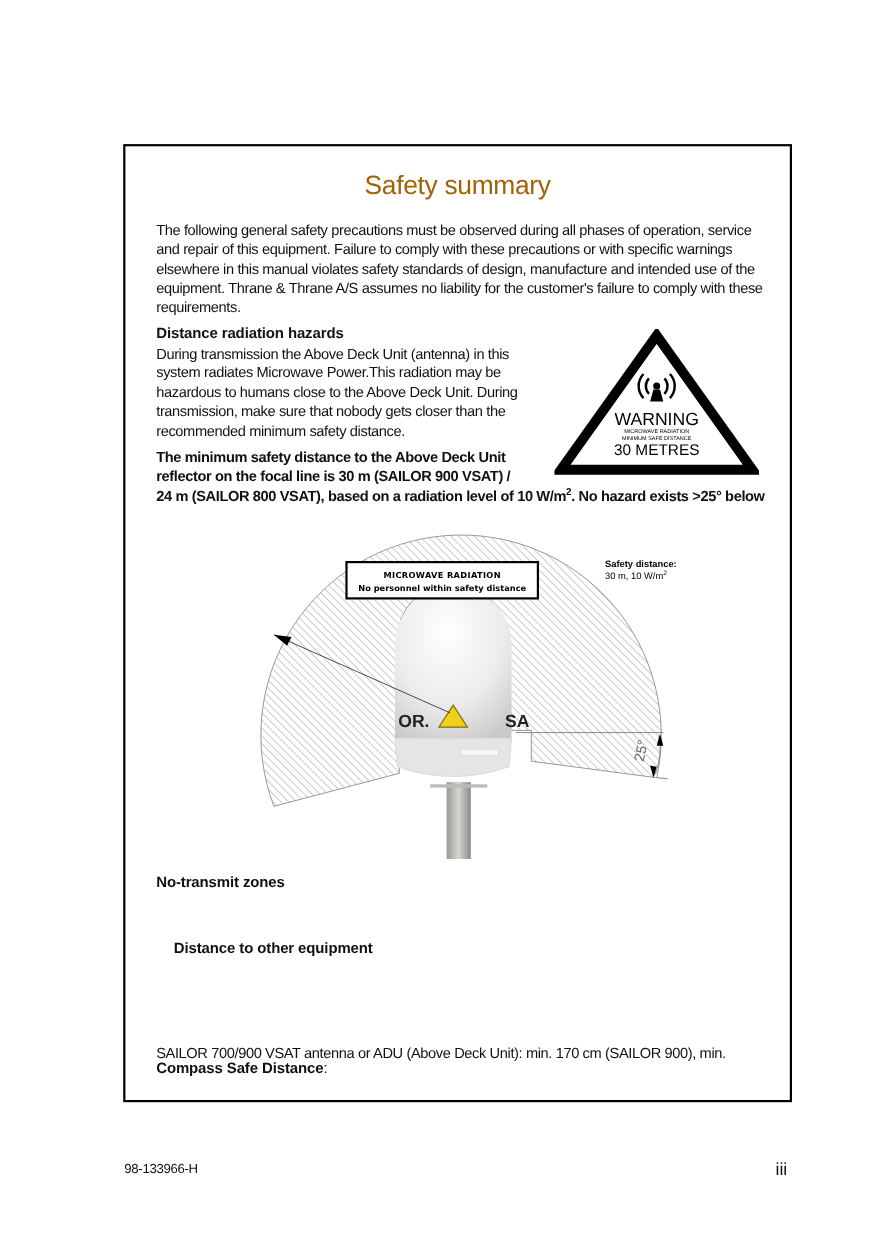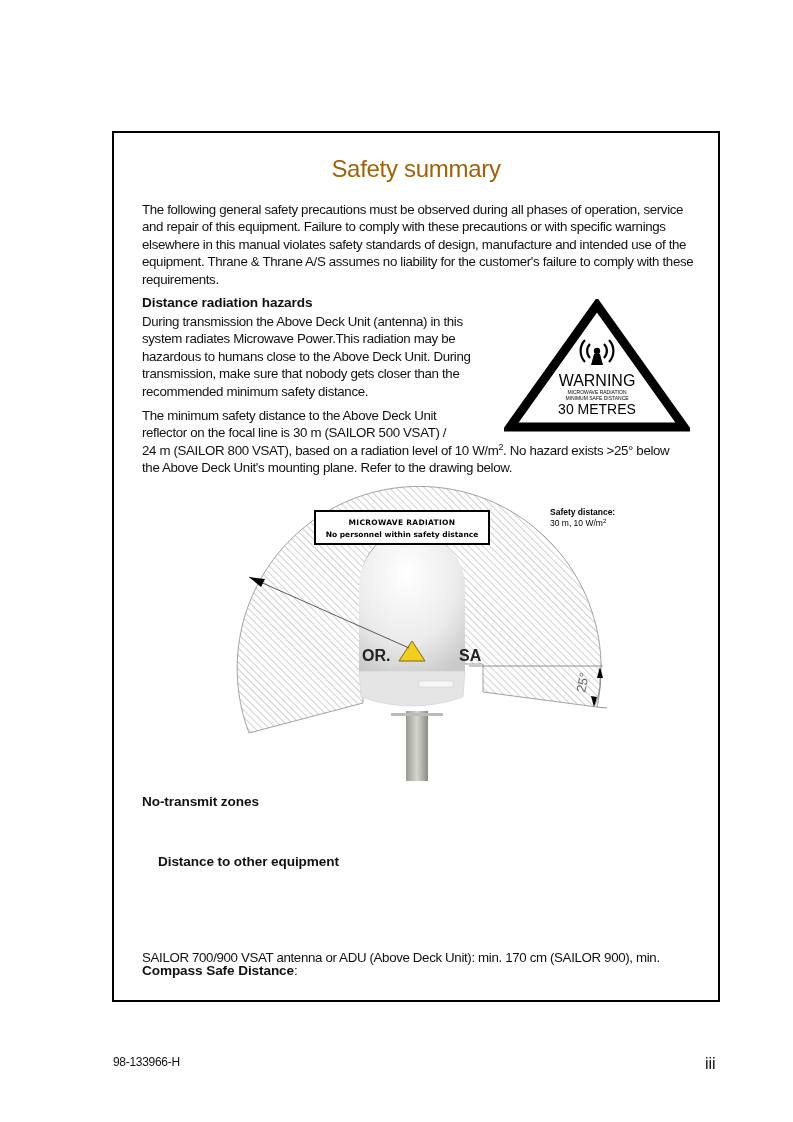--- a/index.html
+++ b/index.html
@@ -10,21 +10,21 @@
   .title { position: absolute; left: 0; right: 0; top: 22px; text-align: center;
            font-size: 24px; color: #a16207; letter-spacing: -0.3px; }
   .para { position: absolute; left: 28px; font-size: 13.3px; line-height: 17.4px;
           letter-spacing: -0.35px; margin: 0; }
   .h { position: absolute; left: 28px; font-weight: bold; font-size: 13.6px;
        letter-spacing: -0.1px; margin: 0; }
   .intro { top: 68px; width: 560px; }
   .mw-h { top: 162px; }
   .mw-p { top: 180px; width: 352px; }
   .mw-p2 { top: 274px; width: 560px; }
-  .mw-p2 .l { display: block; white-space: nowrap; }
+  .mw-p2 .l { display: block; white-space: nowrap; font-weight: bold; }
   sup { font-size: 9px; vertical-align: super; line-height: 0; }
   .nt-h { top: 661px; }
   .nt-p { top: 679px; width: 560px; }
   .de-h { top: 721px; padding-left: 16px; }
   .de-p { top: 739px; width: 562px; }
   .cs-h { top: 830px; }
   .cs-p { top: 816px; width: 562px; white-space: nowrap; }
   .cs-h .colon { font-weight: normal; }
   .warn { position: absolute; left: 390px; top: 166px; width: 186px; height: 136px; }
   .diagram { position: absolute; left: 105px; top: 348px; width: 400px; height: 300px; }
@@ -37,23 +37,22 @@
 
 <div class="frame">
   <div class="title">Safety summary</div>
   <p class="para intro">The following general safety precautions must be observed during all phases of operation, service and repair of this equipment. Failure to comply with these precautions or with specific warnings elsewhere in this manual violates safety standards of design, manufacture and intended use of the equipment. Thrane &amp; Thrane A/S assumes no liability for the customer's failure to comply with these requirements.</p>
 
   <p class="h mw-h">Distance radiation hazards</p>
   <p class="para mw-p">During transmission the Above Deck Unit (antenna) in this system radiates Microwave Power.This radiation may be hazardous to humans close to the Above Deck Unit. During transmission, make sure that nobody gets closer than the recommended minimum safety distance.</p>
 
   <p class="para mw-p2">
     <span class="l">The minimum safety distance to the Above Deck Unit</span>
-    <span class="l">reflector on the focal line is 30 m (SAILOR 500 VSAT) /</span>
+    <span class="l">reflector on the focal line is 30 m (SAILOR 900 VSAT) /</span>
     <span class="l"><span>24 m (SAILOR 800 VSAT), based on a radiation level of 10 W/m</span><sup>2</sup><span>. No hazard exists &gt;25° below</span></span>
-    <span class="l">the Above Deck Unit's mounting plane. Refer to the drawing below.</span>
   </p>
 
   <svg class="warn" viewBox="0 0 186 136">
     <polygon points="93,6 180,128 6,128" fill="#fff" stroke="#000" stroke-width="9" stroke-linejoin="miter"></polygon>
     <g>
       <circle cx="93" cy="52" r="3.2" fill="#000"></circle>
       <polygon points="90,55 96,55 99,66 87,66" fill="#000"></polygon>
       <path d="M86,45 A10,10 0 0 0 86,59" fill="none" stroke="#000" stroke-width="2.2"></path>
       <path d="M100,45 A10,10 0 0 1 100,59" fill="none" stroke="#000" stroke-width="2.2"></path>
       <path d="M81,41 A16,16 0 0 0 81,63" fill="none" stroke="#000" stroke-width="2.2"></path>

